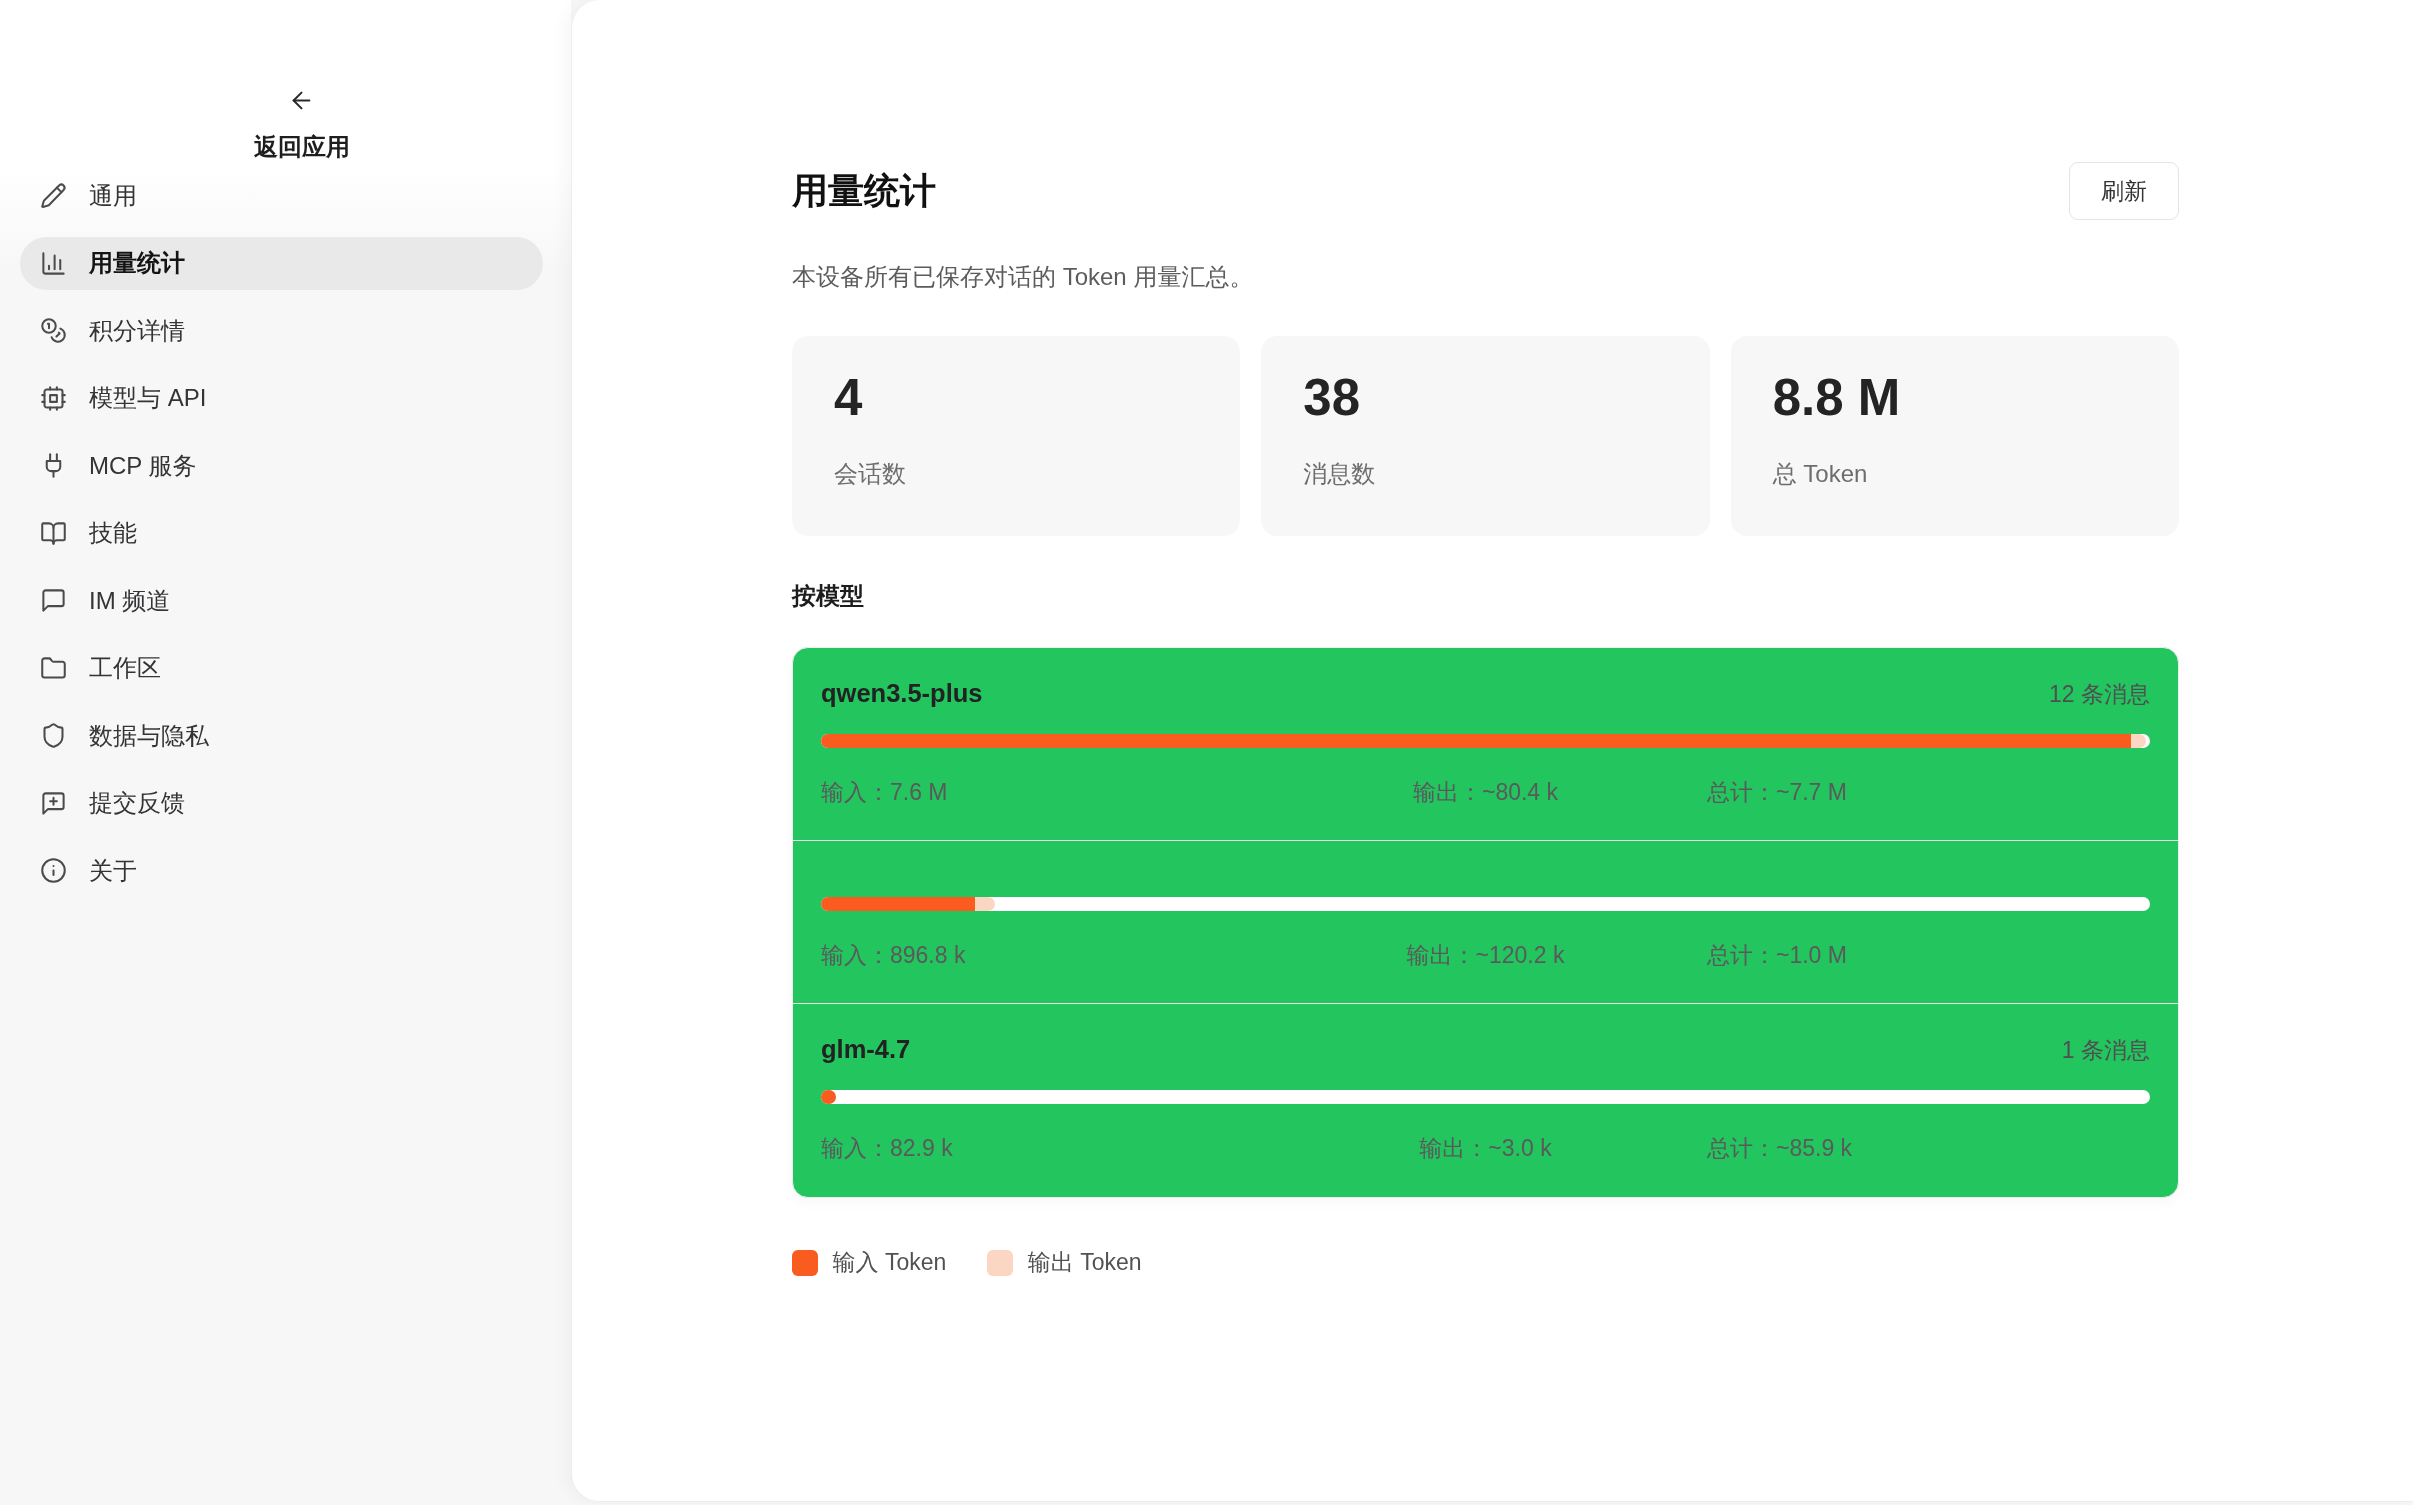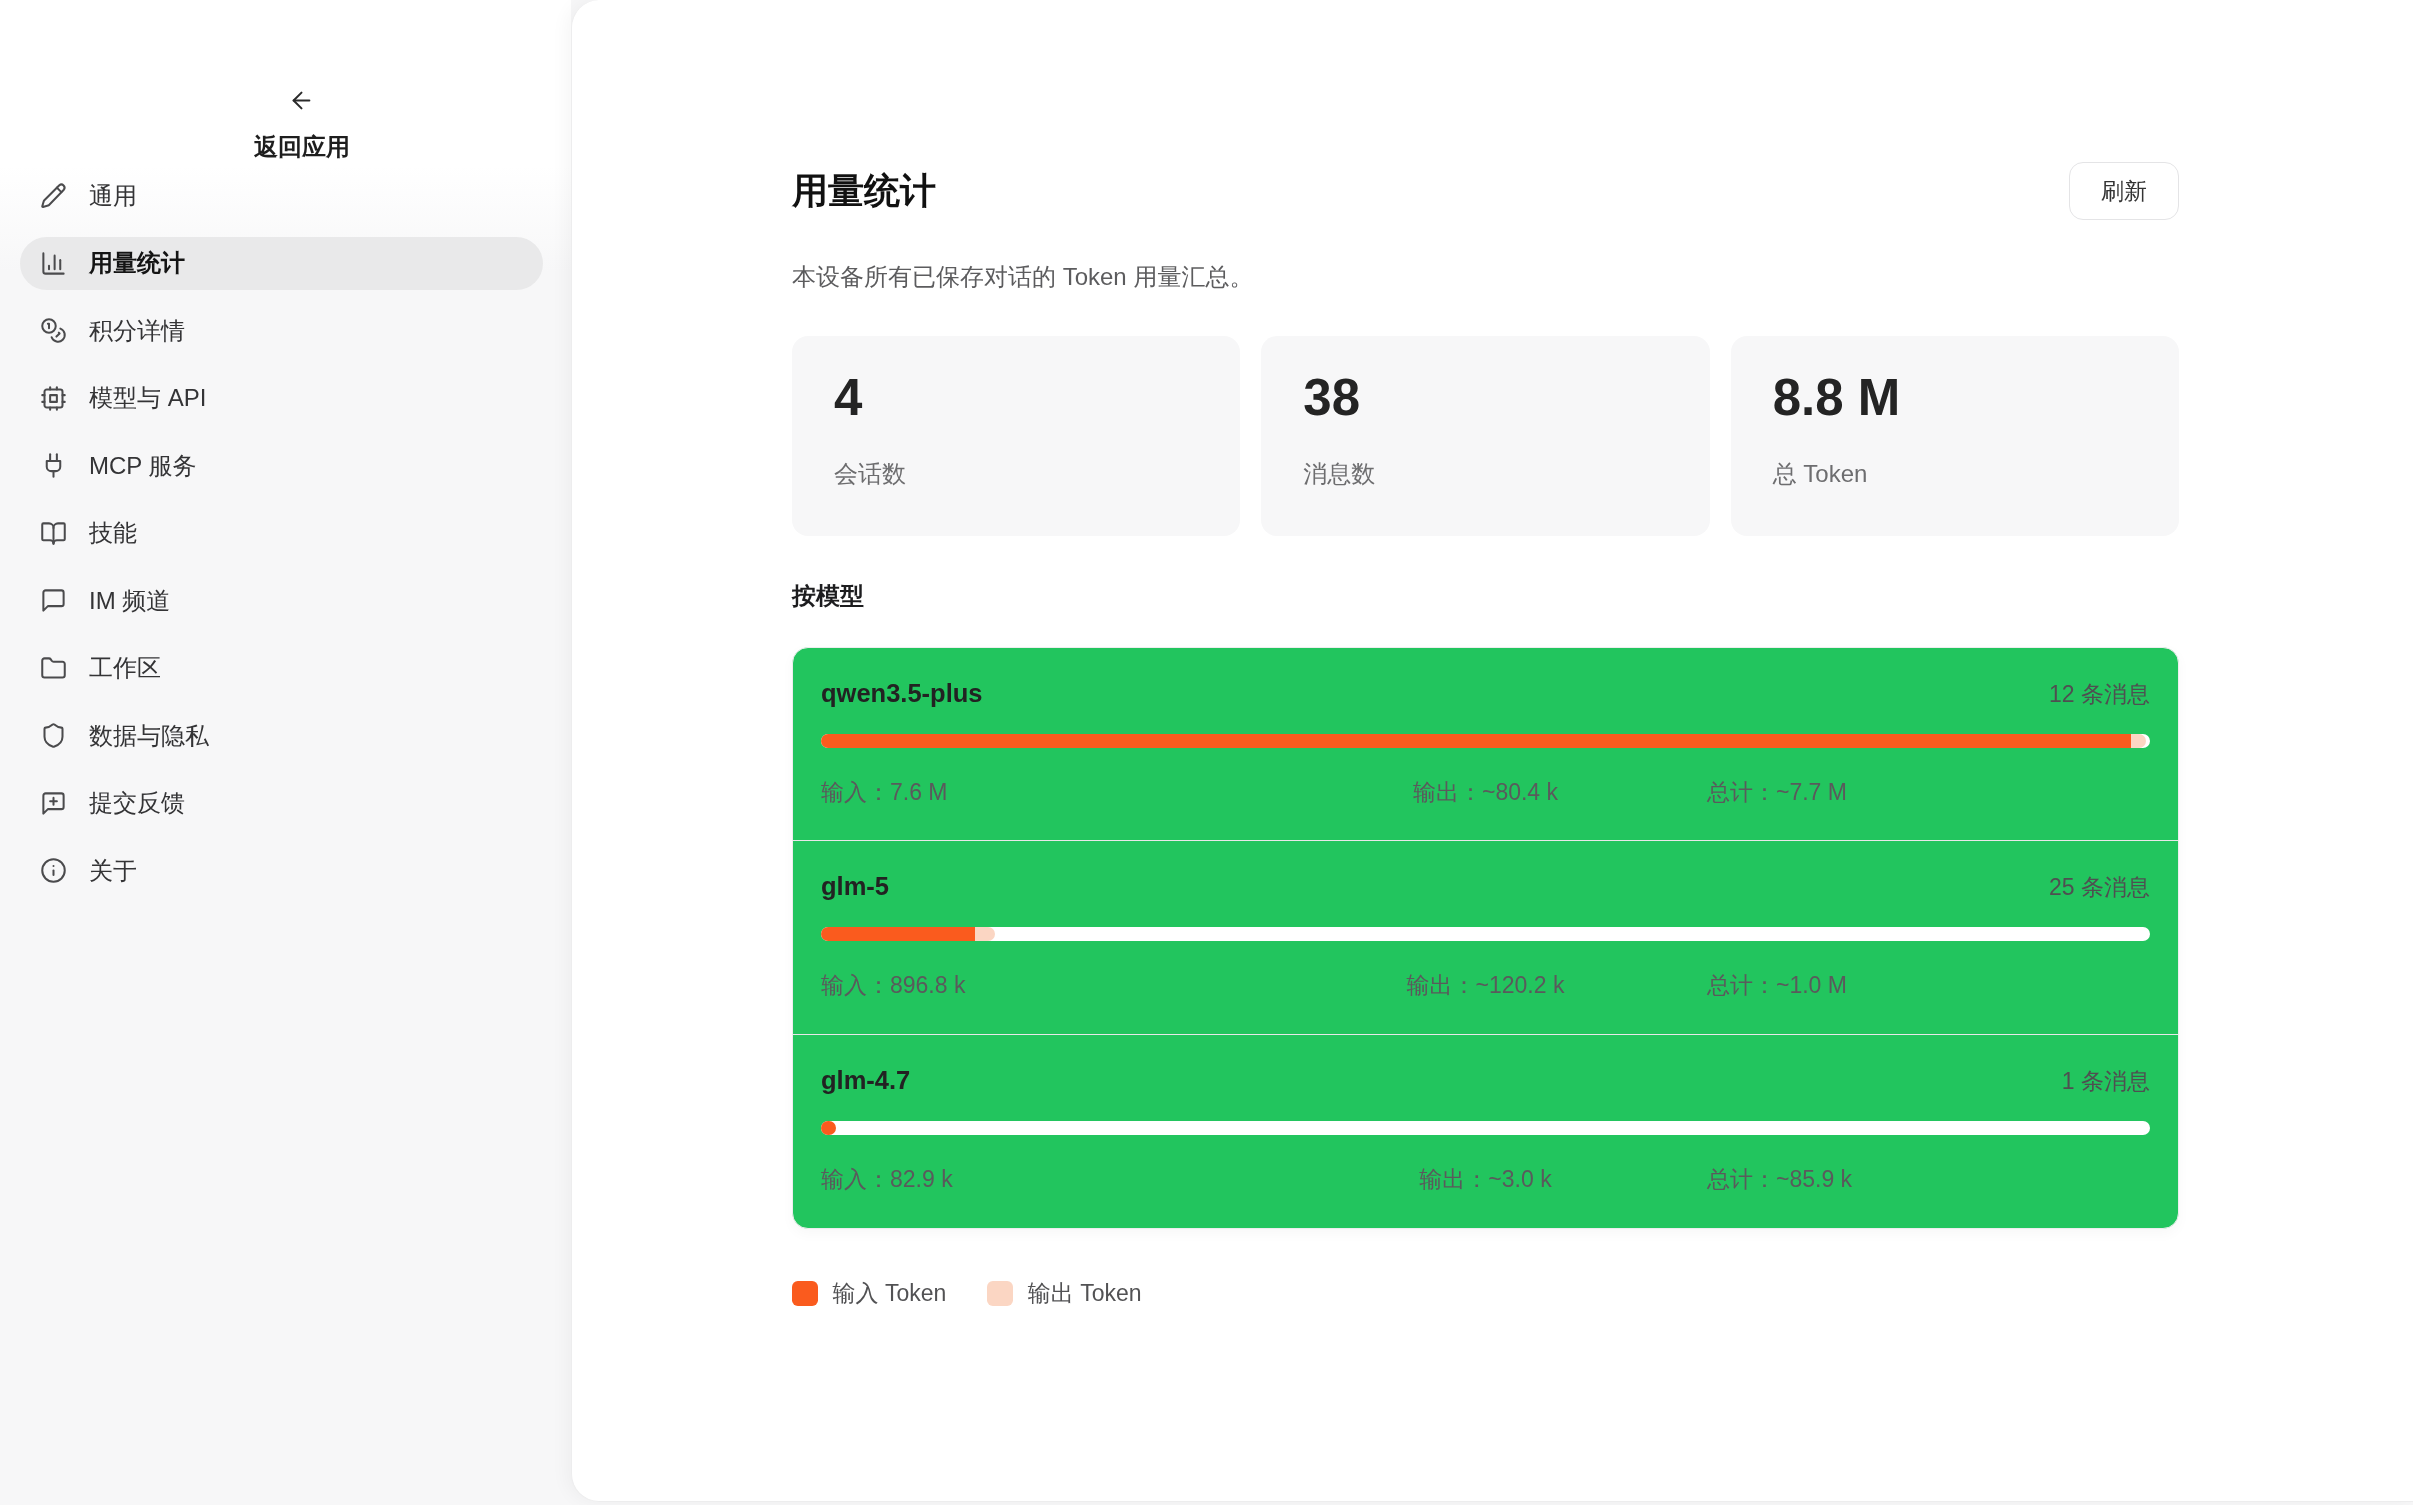--- a/index.html
+++ b/index.html
@@ -42,21 +42,21 @@
     border-bottom:1.2px solid #ededee;
     border-radius:28px 0 0 28px;
     margin-bottom:3.5px;
     box-shadow:-4.6px 0 17.4px rgba(0,0,0,0.04);
     padding:162px 234px 0 220px;
   }
   .header-row{display:flex;align-items:center;justify-content:space-between;}
   .page-title{font-size:36px;font-weight:700;color:#111;line-height:1.2;margin:0;}
   .refresh-btn{
     height:58px;padding:0 31px;box-sizing:border-box;
-    background:#fff;border:1.2px solid #e4e4e6;border-radius:14px;
+    background:#fff;border:1.2px solid #e4e4e6;border-radius:9px;
     font-size:23px;color:#333;font-family:inherit;cursor:pointer;
     display:flex;align-items:center;
   }
   .subtitle{margin-top:40px;font-size:24px;color:#5c5c5e;line-height:1.4;}
   
   .stat-cards{margin-top:42px;display:flex;gap:21px;}
   .stat-card{
     flex:1;height:200px;box-sizing:border-box;
     background:#f7f7f8;border-radius:16px;
     padding:36px 42px;
@@ -255,24 +255,20 @@
           <div class="bar-input" style="width:98.6%;background:#fa5b1e"></div>
           <div class="bar-output" style="width:1.1%;background:#fbd6c3"></div>
         </div>
         <div class="row-stats">
           <span>输入：7.6 M</span>
           <span class="mid">输出：~80.4 k</span>
           <span class="right">总计：~7.7 M</span>
         </div>
       </div>
       <div class="model-row">
-        <div class="row-head">
-          <span class="model-name">glm-5</span>
-          <span class="model-count">25 条消息</span>
-        </div>
         <div class="bar-track">
           <div class="bar-input" style="width:11.6%;background:#fa5b1e"></div>
           <div class="bar-output" style="width:1.5%;background:#fbd6c3"></div>
         </div>
         <div class="row-stats">
           <span>输入：896.8 k</span>
           <span class="mid">输出：~120.2 k</span>
           <span class="right">总计：~1.0 M</span>
         </div>
       </div>

